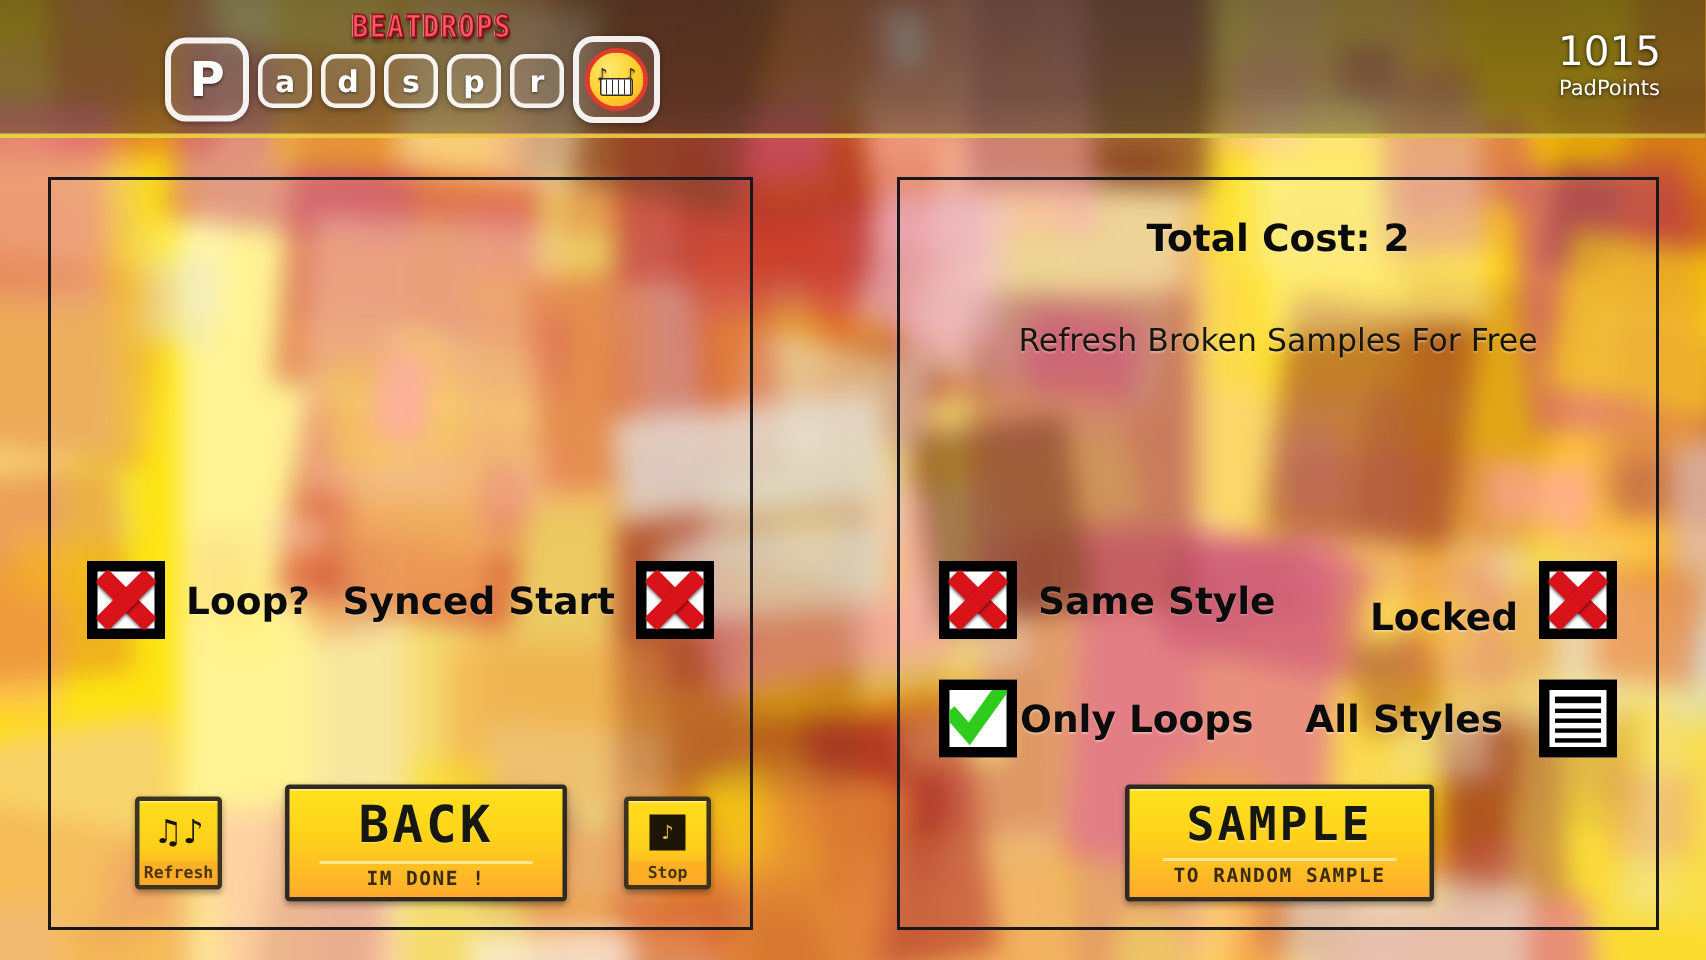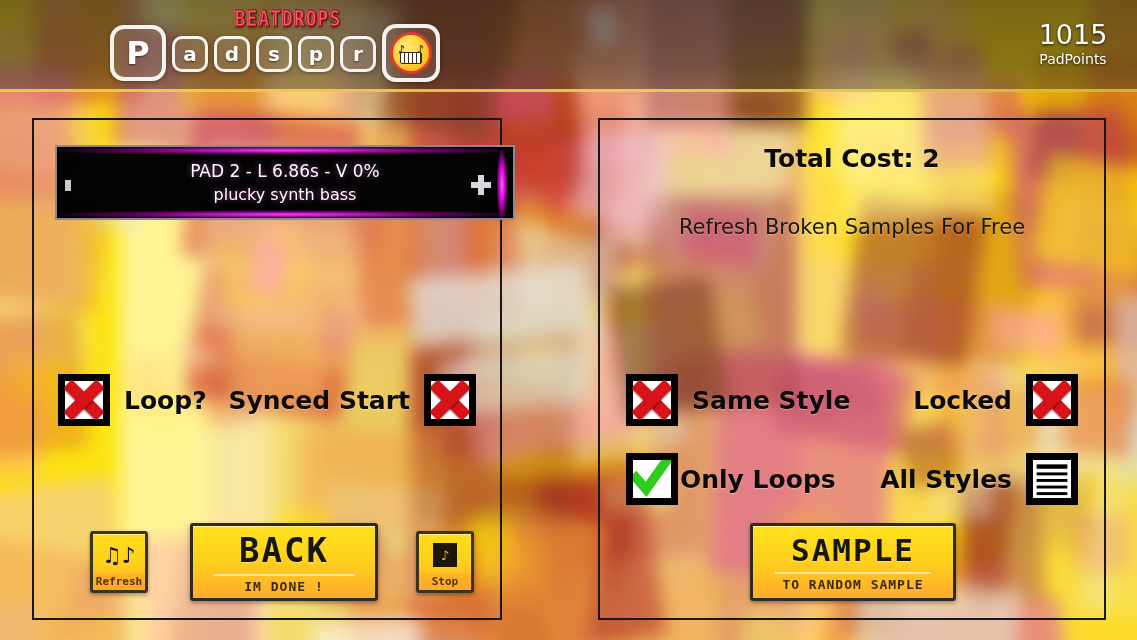--- a/index.html
+++ b/index.html
@@ -430,31 +430,20 @@
 
 
   <div id="points">
     <div class="num">1015</div>
     <div class="lbl">PadPoints</div>
   </div>
 </div>
 
 <div class="panel" id="panel-left">
 
-  <div id="padbar">
-    <div class="glowtop"></div>
-    <div class="glowbot"></div>
-    <div class="glowright"></div>
-    <div class="minus"></div>
-    <div class="plus"></div>
-    <div class="ptext">
-      <div class="l1">PAD 2 - L 6.86s - V 0%</div>
-      <div class="l2">plucky synth bass</div>
-    </div>
-  </div>
 
   <div class="optrow" style="right:24px; top:254px;">
     <div class="optlabel" style="margin-right:14px;">Synced Start</div>
     <div class="cbox">
         <span class="x"></span>
       </div>
   </div>
 
   <div class="optrow" style="left:24px; top:254px;">
     <div class="cbox">
@@ -487,40 +476,40 @@
   <div class="rtitle" style="top:24px;">Total Cost: 2</div>
   <div class="rsub" style="top:95px;">Refresh Broken Samples For Free</div>
 
   <div class="optrow" style="left:26px; top:254px;">
     <div class="cbox">
         <span class="x"></span>
       </div>
     <div class="optlabel" style="margin-left:14px;">Same Style</div>
   </div>
 
-  <div class="optrow" style="right:26px; top:254px;">
+  <div class="optrow" style="right:26px; top:254px;align-items:flex-end;">
     <div class="optlabel" style="margin-right:14px;">Locked</div>
     <div class="cbox">
         <span class="x"></span>
       </div>
   </div>
 
   <div class="optrow" style="left:26px; top:333px;">
     <div class="cbox">
       <span class="chk">
         <svg viewBox="0 0 52 52">
             <path d="M4 24 L18 40 L48 -2" fill="none" stroke="#2fcc1e" stroke-width="13" stroke-linecap="square"></path>
           </svg>
       </span>
     </div>
     <div class="optlabel" style="margin-left:2px;">Only Loops</div>
   </div>
 
   <div class="optrow" style="right:26px; top:333px;">
-    <div class="optlabel" style="margin-right:14px;">All Styles</div>
+    <div class="optlabel" style="margin-right:24px;">All Styles</div>
     <div class="cbox">
       <span class="lines">
         <svg viewBox="0 0 52 52">
           <rect x="5" y="6" width="42" height="6" fill="#000"></rect>
           <rect x="5" y="17" width="42" height="4" fill="#000"></rect>
           <rect x="5" y="26" width="42" height="4" fill="#000"></rect>
           <rect x="5" y="35" width="42" height="4" fill="#000"></rect>
           <rect x="5" y="44" width="42" height="4" fill="#000"></rect>
         </svg>
       </span>

